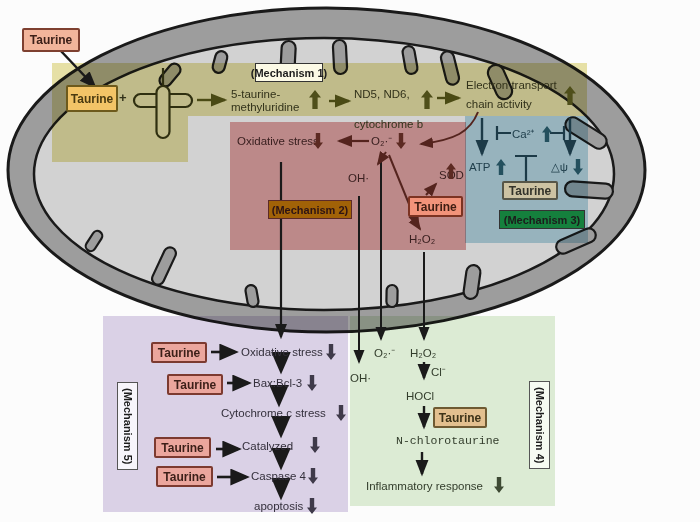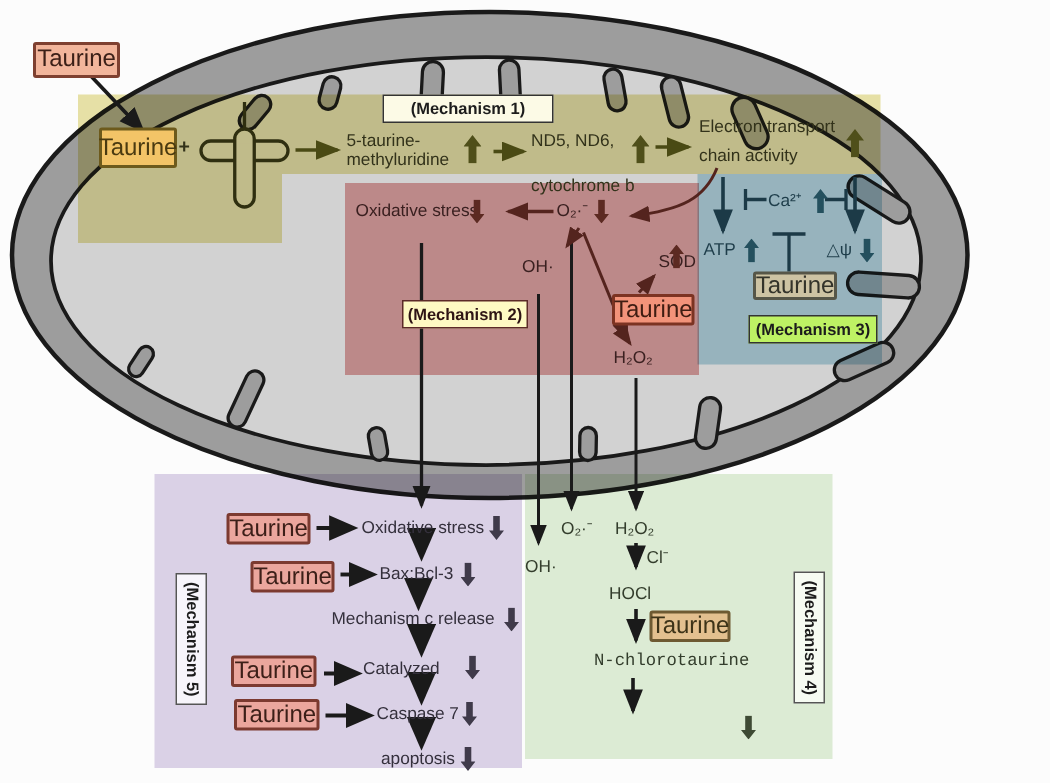--- a/index.html
+++ b/index.html
@@ -11,33 +11,33 @@
   #rg-y1{left:52px;top:63px;width:136px;height:99px;background:#e9e3a8;}
   #rg-y2{left:188px;top:63px;width:399px;height:53px;background:#e9e3a8;}
   #rg-r {left:230px;top:122px;width:236px;height:128px;background:#e5a7a7;}
   #rg-b {left:465px;top:116px;width:123px;height:127px;background:#b7d9e6;}
   #rg-p {left:103px;top:316px;width:245px;height:196px;background:#ddd4e9;}
   #rg-g {left:350px;top:316px;width:205px;height:190px;background:#dfeed7;}
   #arrow-svg{z-index:3;}
   .lbl{position:absolute;z-index:4;font-size:11.5px;line-height:13px;color:#26261c;white-space:nowrap;}
   .c-y{color:#32321a}.c-r{color:#3a2020}.c-b{color:#1e3d4a}.c-p{color:#34303c}.c-g{color:#333d2c}
   .ctr{text-align:center;}
-  .tbox{position:absolute;z-index:4;border:2px solid;border-radius:2px;font-size:16px;
-        display:flex;align-items:center;justify-content:center;box-sizing:border-box;}
+  .tbox{position:absolute;z-index:4;border:2px solid;border-radius:2px;font-size:12px;
+        display:flex;align-items:center;justify-content:center;box-sizing:border-box;font-weight:bold;}
   .tb-out{background:#f2b59b;border-color:#7e4030;color:#3c2018;}
   .tb-m1{background:#f3c467;border-color:#6d5a1c;color:#4a3a10;}
   .tb-m2{background:#f2937a;border-color:#7c3322;color:#3f1d12;}
   .tb-m3{background:#cdc3a3;border-color:#565648;color:#33332a;}
   .tb-m4{background:#e3c08f;border-color:#6e5a32;color:#3d3318;}
   .tb-m5{background:#eba69d;border-color:#7c3a30;color:#3c1f18;}
   .tag{position:absolute;z-index:4;border:1.6px solid #333;font-size:11px;font-weight:bold;color:#1c1c1c;
        display:flex;align-items:center;justify-content:center;box-sizing:border-box;white-space:nowrap;}
   .tag-m1{background:#fcfae6;}
-  .tag-m2{background:#fef9c3;border-color:#5c2a28;color:#2e1414;}
-  .tag-m3{background:#bef264;}
+  .tag-m2{background:#a16207;border-color:#5c2a28;color:#2e1414;}
+  .tag-m3{background:#15803d;}
   .tag-v{writing-mode:vertical-rl;background:#f7f5fb;border-color:#555;}
   .tag-m4{background:#f6fbf2;}
   
   .bk{position:absolute;z-index:4;width:10px;height:16px;}
   .bk-lg{width:12px;height:19px;}
   .up{clip-path:polygon(50% 0,100% 40%,72% 40%,72% 100%,28% 100%,28% 40%,0 40%);}
   .dn{clip-path:polygon(50% 100%,100% 60%,72% 60%,72% 0,28% 0,28% 60%,0 60%);}
   .bko{background:#4f4f1a}.bkm{background:#5c2a22}.bks{background:#24505e}
   .bkp{background:#3f3a4a}.bkg{background:#3e4a34}
 </style>
@@ -141,21 +141,21 @@
       <path d="M424,362 L424,378" stroke="#1a1a1a" stroke-width="2.4" marker-end="url(#mB)"></path>
       <path d="M424,406 L424,427" stroke="#1a1a1a" stroke-width="2.4" marker-end="url(#mB)"></path>
       <path d="M422,452 L422,474" stroke="#1a1a1a" stroke-width="2.4" marker-end="url(#mB)"></path>
     </g>
   </svg>
 
   <div class="tbox tb-out" style="left:22px;top:28px;width:58px;height:24px;">
       <span>Taurine</span>
     </div>
 
-  <div class="tag tag-m1" style="left:255px;top:63px;width:114px;height:19px;">
+  <div class="tag tag-m1" style="left:255px;top:63px;width:68px;height:19px;">
       <span>(Mechanism 1)</span>
     </div>
   <div class="tbox tb-m1" style="left:66px;top:85px;width:52px;height:27px;">
       <span>Taurine</span>
     </div>
   <div class="lbl c-y" style="left:119px;top:91px;font-size:13px;font-weight:bold;">+</div>
   <div class="lbl c-y" style="left:231px;top:88px;">5-taurine-</div>
   <div class="lbl c-y" style="left:231px;top:101px;">methyluridine</div>
   <span class="bk bk-lg up bko" style="left:309px;top:90px;"></span>
   <div class="lbl c-y" style="left:354px;top:88px;">ND5, ND6,</div>
@@ -195,46 +195,47 @@
 
   <div class="lbl c-g" style="left:350px;top:372px;">OH·</div>
   <div class="lbl c-g" style="left:374px;top:347px;">O₂·⁻</div>
   <div class="lbl c-g" style="left:410px;top:347px;">H₂O₂</div>
   <div class="lbl c-g" style="left:431px;top:366px;">Cl⁻</div>
   <div class="lbl c-g" style="left:406px;top:390px;">HOCl</div>
   <div class="tbox tb-m4" style="left:433px;top:407px;width:54px;height:21px;">
       <span>Taurine</span>
     </div>
   <div class="lbl c-g" style="left:396px;top:434px;font-family:Liberation Mono, monospace;">N-chlorotaurine</div>
+  <div class="lbl c-g" style="left:366px;top:480px;">Inflammatory response</div>
   <span class="bk dn bkg" style="left:494px;top:477px;"></span>
   <div class="tag tag-v tag-m4" style="left:529px;top:381px;width:21px;height:88px;">
       <span>(Mechanism 4)</span>
     </div>
 
   <div class="tag tag-v" style="left:117px;top:382px;width:21px;height:88px;">
       <span>(Mechanism 5)</span>
     </div>
   <div class="tbox tb-m5" style="left:151px;top:342px;width:56px;height:21px;">
       <span>Taurine</span>
     </div>
   <div class="lbl c-p" style="left:241px;top:346px;">Oxidative stress</div>
   <span class="bk dn bkp" style="left:326px;top:344px;"></span>
   <div class="tbox tb-m5" style="left:167px;top:374px;width:56px;height:21px;">
       <span>Taurine</span>
     </div>
   <div class="lbl c-p" style="left:253px;top:377px;">Bax:Bcl-3</div>
   <span class="bk dn bkp" style="left:307px;top:375px;"></span>
-  <div class="lbl c-p" style="left:221px;top:407px;">Mechanism c release</div>
+  <div class="lbl c-p" style="left:221px;top:407px;">Cytochrome c stress</div>
   <span class="bk dn bkp" style="left:336px;top:405px;"></span>
   <div class="tbox tb-m5" style="left:154px;top:437px;width:57px;height:21px;">
       <span>Taurine</span>
     </div>
   <div class="lbl c-p" style="left:242px;top:440px;">Catalyzed</div>
   <span class="bk dn bkp" style="left:310px;top:437px;"></span>
   <div class="tbox tb-m5" style="left:156px;top:466px;width:57px;height:21px;">
       <span>Taurine</span>
     </div>
-  <div class="lbl c-p" style="left:251px;top:470px;">Caspase 7</div>
+  <div class="lbl c-p" style="left:251px;top:470px;">Caspase 4</div>
   <span class="bk dn bkp" style="left:308px;top:468px;"></span>
   <div class="lbl c-p" style="left:254px;top:500px;">apoptosis</div>
   <span class="bk dn bkp" style="left:307px;top:498px;"></span>
 
 </div>
 
 </body></html>

